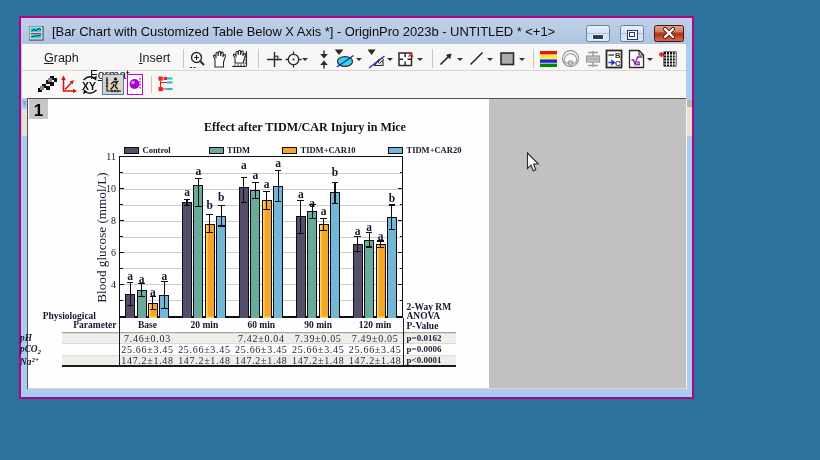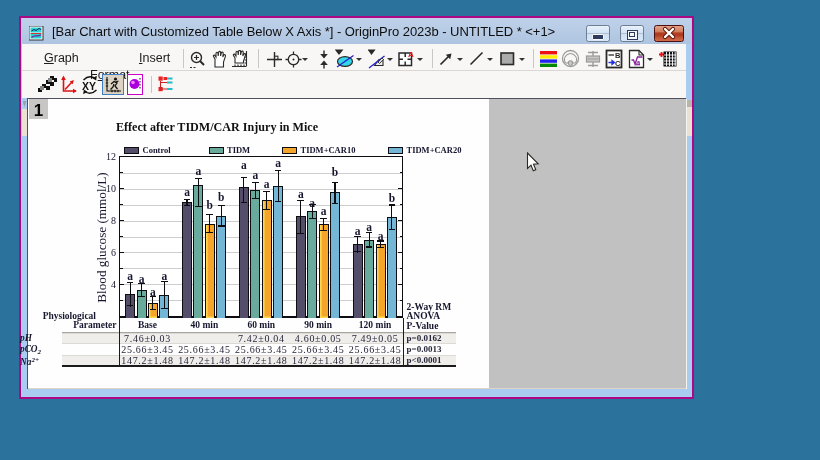--- a/index.html
+++ b/index.html
@@ -200,42 +200,42 @@
 <rect x="5.5" y="1" width="3.5" height="3" fill="#ee2222"></rect>
     </svg>
 
 <div class="abs" style="left:27px;top:97.8px;width:659px;height:291.2px;background:#c1c1c1;border-top:1.9px solid #50505a;border-left:1.8px solid #50505a;box-sizing:border-box;"></div>
 <div class="abs" style="left:28.3px;top:99.2px;width:460.7px;height:289.8px;background:#fefefe;"></div>
 <div class="abs" style="left:28.3px;top:388.2px;width:657.4px;height:1.2px;background:#ddd5c6;"></div>
 <div class="abs" style="left:28.6px;top:99.2px;width:19.8px;height:19.8px;background:#c7c6c4;color:#000;font-size:17px;font-weight:bold;text-align:center;line-height:23.5px;">1</div>
 
 <div class="abs" style="left:685.8px;top:99px;width:1.2px;height:290px;background:#f6f4f0;"></div>
 
-<div class="abs ser" style="left:116px;top:119.5px;width:290px;text-align:left;font-size:12.1px;font-weight:bold;color:#111;">Effect after TIDM/CAR Injury in Mice</div>
+<div class="abs ser" style="left:116px;top:119.5px;width:290px;text-align:right;font-size:12.1px;font-weight:bold;color:#111;">Effect after TIDM/CAR Injury in Mice</div>
 
 <div class="abs" style="left:124.0px;top:147.3px;width:15px;height:6.5px;background:#544e6b;border:1.1px solid #0d0d12;box-sizing:border-box;"></div>
 <div class="abs legt" style="left:142.5px;top:145.4px;">Control</div>
 <div class="abs" style="left:208.5px;top:147.3px;width:15px;height:6.5px;background:#68aa9b;border:1.1px solid #0d0d12;box-sizing:border-box;"></div>
 <div class="abs legt" style="left:227.0px;top:145.4px;">TIDM</div>
 <div class="abs" style="left:282.0px;top:147.3px;width:15px;height:6.5px;background:#f5a52a;border:1.1px solid #0d0d12;box-sizing:border-box;"></div>
 <div class="abs legt" style="left:300.5px;top:145.4px;">TIDM+CAR10</div>
 <div class="abs" style="left:388.0px;top:147.3px;width:15px;height:6.5px;background:#74b6d5;border:1.1px solid #0d0d12;box-sizing:border-box;"></div>
 <div class="abs legt" style="left:406.5px;top:145.4px;">TIDM+CAR20</div>
 
 <div class="abs" style="left:119.0px;top:156.3px;width:284.4px;height:161.7px;border:1.3px solid #0d0d12;border-bottom:2.2px solid #0d0d12;box-sizing:border-box;background:#fff;"></div>
 <div class="abs" style="left:120.0px;top:172.9px;width:282.4px;height:1px;background:#cdcdcd;"></div>
 <div class="abs" style="left:120.0px;top:188.8px;width:282.4px;height:1px;background:#cdcdcd;"></div>
 <div class="abs" style="left:120.0px;top:204.7px;width:282.4px;height:1px;background:#cdcdcd;"></div>
 <div class="abs" style="left:120.0px;top:220.6px;width:282.4px;height:1px;background:#cdcdcd;"></div>
 <div class="abs" style="left:120.0px;top:236.5px;width:282.4px;height:1px;background:#cdcdcd;"></div>
 <div class="abs" style="left:120.0px;top:252.4px;width:282.4px;height:1px;background:#cdcdcd;"></div>
 <div class="abs" style="left:120.0px;top:268.3px;width:282.4px;height:1px;background:#cdcdcd;"></div>
 <div class="abs" style="left:120.0px;top:284.2px;width:282.4px;height:1px;background:#cdcdcd;"></div>
 <div class="abs" style="left:120.0px;top:300.1px;width:282.4px;height:1px;background:#cdcdcd;"></div>
-<div class="abs ytick" style="left:102.0px;top:151.4px;width:14px;">12</div>
+<div class="abs ytick" style="left:102.0px;top:151.4px;width:14px;">11</div>
 <div class="abs" style="left:120.3px;top:156.3px;width:4px;height:1.2px;background:#0d0d12;"></div>
 <div class="abs" style="left:398.1px;top:156.3px;width:4px;height:1.2px;background:#0d0d12;"></div>
 <div class="abs ytick" style="left:102.0px;top:183.2px;width:14px;">10</div>
 <div class="abs" style="left:120.3px;top:188.1px;width:4px;height:1.2px;background:#0d0d12;"></div>
 <div class="abs" style="left:398.1px;top:188.1px;width:4px;height:1.2px;background:#0d0d12;"></div>
 <div class="abs ytick" style="left:102.0px;top:215.0px;width:14px;">8</div>
 <div class="abs" style="left:120.3px;top:219.9px;width:4px;height:1.2px;background:#0d0d12;"></div>
 <div class="abs" style="left:398.1px;top:219.9px;width:4px;height:1.2px;background:#0d0d12;"></div>
 <div class="abs ytick" style="left:102.0px;top:246.8px;width:14px;">6</div>
 <div class="abs" style="left:120.3px;top:251.7px;width:4px;height:1.2px;background:#0d0d12;"></div>
@@ -347,50 +347,50 @@
 <div class="abs" style="left:379.9px;top:240.4px;width:1.2px;height:8.1px;background:#0d0d12;"></div>
 <div class="abs" style="left:377.1px;top:240.4px;width:6.8px;height:1.2px;background:#0d0d12;"></div>
 <div class="abs" style="left:377.1px;top:247.3px;width:6.8px;height:1.2px;background:#0d0d12;"></div>
 <div class="abs ltr" style="left:375.5px;top:232.3px;width:10px;">a</div>
 <div class="abs" style="left:386.9px;top:216.8px;width:10.0px;height:101.2px;background:#74b6d5;border:1.2px solid #0d0d12;border-bottom:none;box-sizing:border-box;"></div>
 <div class="abs" style="left:391.3px;top:204.4px;width:1.2px;height:25.5px;background:#0d0d12;"></div>
 <div class="abs" style="left:388.5px;top:204.4px;width:6.8px;height:1.2px;background:#0d0d12;"></div>
 <div class="abs" style="left:388.5px;top:228.7px;width:6.8px;height:1.2px;background:#0d0d12;"></div>
 <div class="abs ltr" style="left:386.9px;top:193.8px;width:10px;">b</div>
 <div class="abs xlab" style="left:117.5px;top:321.2px;width:60px;">Base</div>
-<div class="abs xlab" style="left:174.4px;top:321.2px;width:60px;">40 min</div>
+<div class="abs xlab" style="left:174.4px;top:321.2px;width:60px;">20 min</div>
 <div class="abs xlab" style="left:231.3px;top:321.2px;width:60px;">60 min</div>
 <div class="abs xlab" style="left:288.2px;top:321.2px;width:60px;">90 min</div>
 <div class="abs xlab" style="left:345.1px;top:321.2px;width:60px;">120 min</div>
 
 <div class="abs ser" style="left:31px;top:229.5px;width:140px;height:15px;font-size:13.2px;color:#16162e;text-align:center;transform:rotate(-90deg);transform-origin:center;line-height:15px;">Blood glucose (mmol/L)</div>
 
 <div class="abs hdr" style="left:20px;top:311.5px;width:76px;text-align:right;">Physiological</div>
 <div class="abs hdr" style="left:20px;top:321.2px;width:96.5px;text-align:right;">Parameter</div>
 
 <div class="abs hdr" style="left:406.5px;top:302.7px;">2-Way RM</div>
 <div class="abs hdr" style="left:406.5px;top:312.4px;">ANOVA</div>
 <div class="abs hdr" style="left:406.5px;top:322.1px;">P-Value</div>
 
 <div class="abs" style="left:62.0px;top:332.0px;width:394.0px;height:1px;background:#a9a6a2;"></div>
 <div class="abs" style="left:62.0px;top:332.8px;width:394.0px;height:11.1px;background:#f0eeeb;border-top:1px solid #dddad6;border-bottom:1px solid #dddad6;box-sizing:border-box;"></div>
 <div class="abs rowlab" style="left:20px;top:332.8px;width:96.5px;">pH</div>
 <div class="abs tval" style="left:116.5px;top:334.0px;width:62px;">7.46±0.03</div>
 <div class="abs tval" style="left:173.4px;top:334.0px;width:62px;margin-top:20px;">7.49±0.03</div>
 <div class="abs tval" style="left:230.3px;top:334.0px;width:62px;">7.42±0.04</div>
-<div class="abs tval" style="left:287.2px;top:334.0px;width:62px;">4.60±0.05</div>
+<div class="abs tval" style="left:287.2px;top:334.0px;width:62px;">7.39±0.05</div>
 <div class="abs tval" style="left:344.1px;top:334.0px;width:62px;">7.49±0.05</div>
 <div class="abs pval" style="left:406.5px;top:333.0px;">p=0.0162</div>
 <div class="abs rowlab" style="left:20px;top:343.8px;width:96.5px;">pCO<span style="font-size:7px;vertical-align:-2px;">2</span></div>
 <div class="abs tval" style="left:116.5px;top:345.1px;width:62px;">25.66±3.45</div>
 <div class="abs tval" style="left:173.4px;top:345.1px;width:62px;">25.66±3.45</div>
 <div class="abs tval" style="left:230.3px;top:345.1px;width:62px;">25.66±3.45</div>
 <div class="abs tval" style="left:287.2px;top:345.1px;width:62px;">25.66±3.45</div>
 <div class="abs tval" style="left:344.1px;top:345.1px;width:62px;">25.66±3.45</div>
-<div class="abs pval" style="left:406.5px;top:344.1px;">p=0.0013</div>
+<div class="abs pval" style="left:406.5px;top:344.1px;">p=0.0006</div>
 <div class="abs" style="left:62.0px;top:355.0px;width:394.0px;height:11.2px;background:#f0eeeb;border-top:1px solid #dddad6;border-bottom:1px solid #dddad6;box-sizing:border-box;"></div>
 <div class="abs rowlab" style="left:20px;top:355.0px;width:96.5px;">Na<span style="font-size:7px;vertical-align:3px;">2+</span></div>
 <div class="abs tval" style="left:116.5px;top:356.2px;width:62px;">147.2±1.48</div>
 <div class="abs tval" style="left:173.4px;top:356.2px;width:62px;">147.2±1.48</div>
 <div class="abs tval" style="left:230.3px;top:356.2px;width:62px;">147.2±1.48</div>
 <div class="abs tval" style="left:287.2px;top:356.2px;width:62px;">147.2±1.48</div>
 <div class="abs tval" style="left:344.1px;top:356.2px;width:62px;">147.2±1.48</div>
 <div class="abs pval" style="left:406.5px;top:355.2px;">p&lt;0.0001</div>
 <div class="abs" style="left:62.0px;top:365.2px;width:394.0px;height:2px;background:#1a1a1a;"></div>
 <div class="abs" style="left:118.9px;top:318.0px;width:1.4px;height:48.5px;background:#1a1a1a;"></div>

